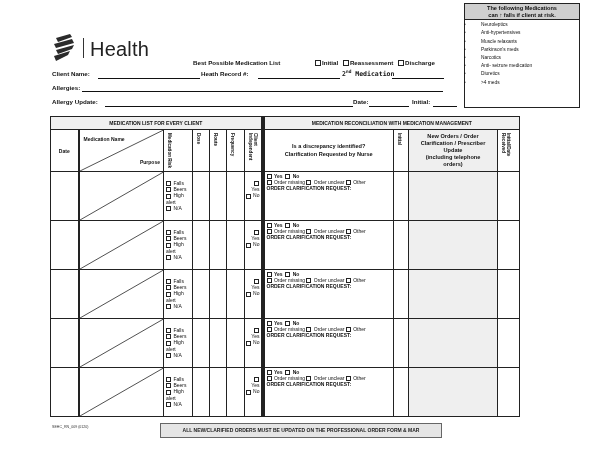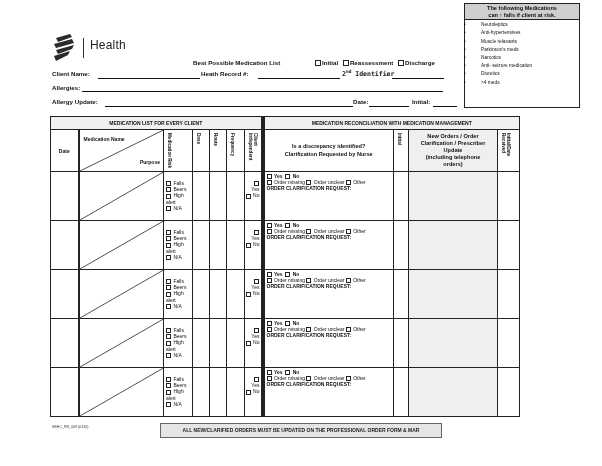--- a/index.html
+++ b/index.html
@@ -1,20 +1,20 @@
 <!DOCTYPE html>
 <html><head>
 <meta charset="utf-8">
 <style>
   html, body { margin:0; padding:0; background:#ffffff; }
   body { width:602px; height:466px; position:relative; overflow:hidden; font-family:"Liberation Sans", sans-serif; color:#111; }
   .abs { position:absolute; }
   .logo { left:52px; top:34px; width:24px; height:28px; }
   .logo-sep { left:83px; top:38px; width:1px; height:20px; background:#333; }
-  .logo-text { left:90px; top:38px; font-size:12px; color:#222; letter-spacing:0.2px; }
+  .logo-text { left:90px; top:38px; font-size:20px; color:#222; letter-spacing:0.2px; }
   .form-title { left:193px; top:59px; font-size:6.2px; font-weight:bold; }
   .checkopts { left:315px; top:59px; font-size:6.2px; font-weight:bold; white-space:nowrap; }
   .checkopts span { margin-right:3px; }
   .box { display:inline-block; width:4px; height:4px; border:0.8px solid #222; vertical-align:middle; margin-right:1px; }
   .field-label { font-size:6.2px; font-weight:bold; white-space:nowrap; }
   .uline { position:absolute; height:1px; background:#111; }
   .ident { font-family:"DejaVu Sans Mono", monospace; font-size:6.5px; font-weight:bold; white-space:nowrap; }
   sup { font-size:4.5px; }
   .risk-box { left:464px; top:3px; width:114px; height:103px; border:1px solid #222; }
   .risk-head { background:#cfcfcf; border-bottom:1px solid #222; font-size:5.6px; font-weight:bold; text-align:center; line-height:6.6px; padding:1px 0; }
@@ -56,21 +56,21 @@
 <div class="abs checkopts">
   <span><i class="box"></i><b>Initial</b></span>
   <span><i class="box"></i><b>Reassessment</b></span>
   <span><i class="box"></i><b>Discharge</b></span>
 </div>
 
 <div class="abs field-label" style="left:52px;top:70px;">Client Name:</div>
 <div class="uline" style="left:98px;top:78px;width:102px;"></div>
 <div class="abs field-label" style="left:201px;top:70px;">Heath Record #:</div>
 <div class="uline" style="left:258px;top:78px;width:82px;"></div>
-<div class="abs ident" style="left:342px;top:69px;"><span>2</span><sup>nd</sup><span> Identifier</span></div>
+<div class="abs ident" style="left:342px;top:69px;"><span>2</span><sup>nd</sup><span> Medication</span></div>
 <div class="uline" style="left:392px;top:78px;width:52px;"></div>
 
 <div class="abs field-label" style="left:52px;top:84px;">Allergies:</div>
 <div class="uline" style="left:82px;top:91px;width:361px;"></div>
 
 <div class="abs field-label" style="left:52px;top:98px;">Allergy Update:</div>
 <div class="uline" style="left:105px;top:106px;width:248px;"></div>
 <div class="abs field-label" style="left:353px;top:98px;">Date:</div>
 <div class="uline" style="left:369px;top:106px;width:40px;"></div>
 <div class="abs field-label" style="left:412px;top:98px;">Initial:</div>

